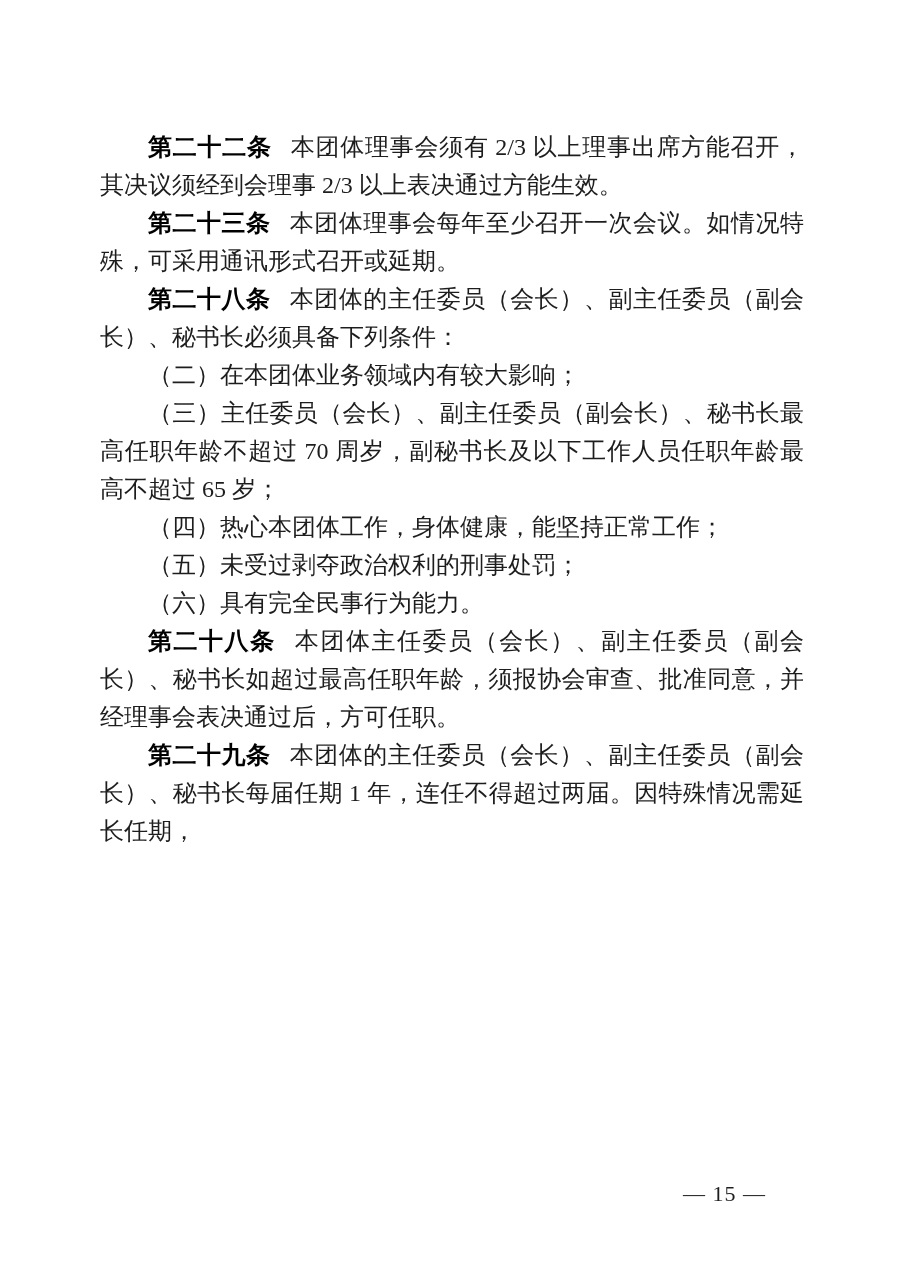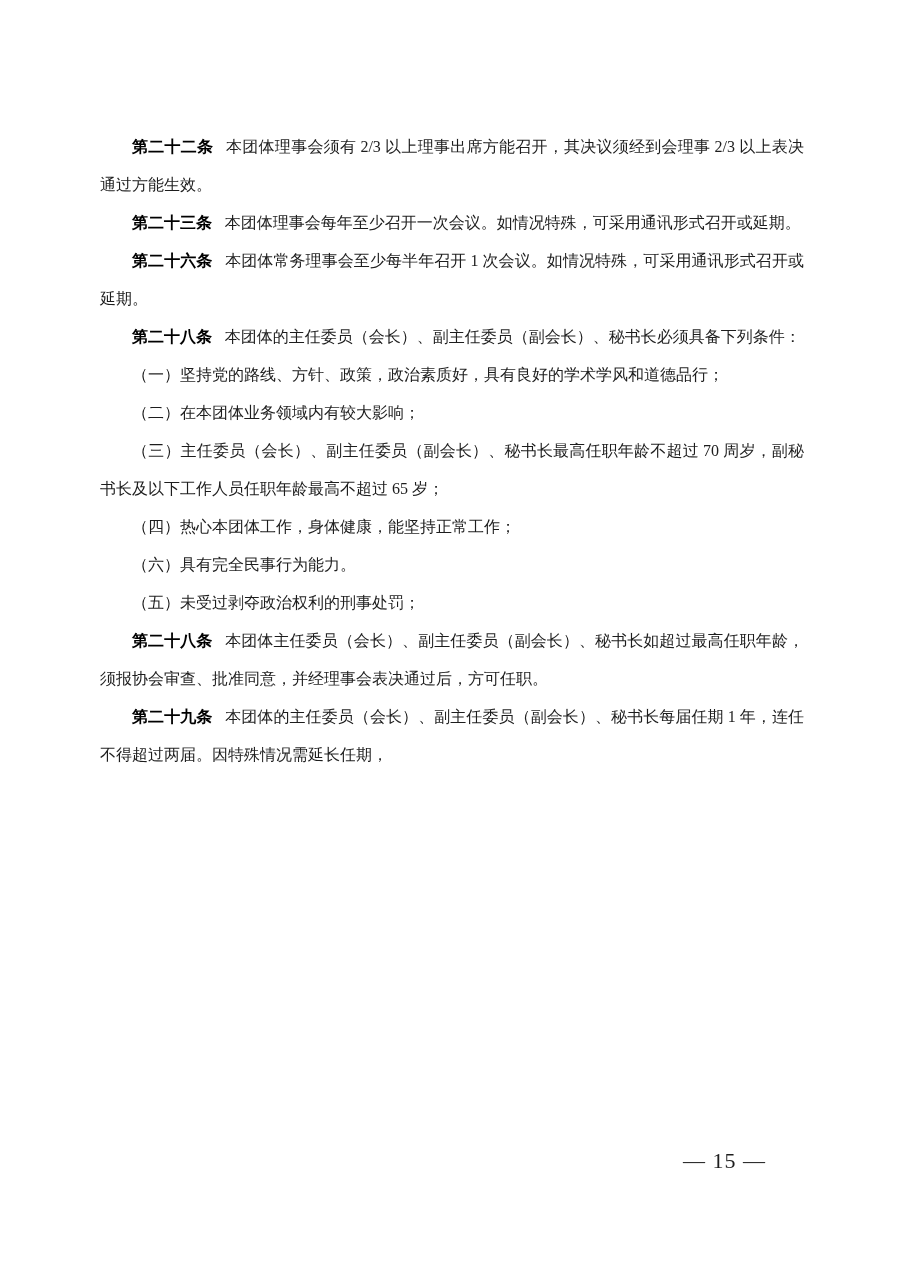--- a/index.html
+++ b/index.html
@@ -17,71 +17,69 @@
     padding: 128px 96px 0 100px;
     font-family: "Liberation Serif", "DejaVu Serif", serif;
     color: #1d1d1d;
     overflow: hidden;
   }
   .doc-body {
     width: 100%;
   }
   .para {
     margin: 0;
-    font-size: 16px;
+    font-size: 24px;
     line-height: 38px;
     text-align: justify;
     text-indent: 2em;
     word-break: break-all;
   }
   .num {
     font-weight: bold;
     color: #000000;
     margin-right: 0.8em;
   }
   .num:empty {
     margin-right: 0;
   }
   .footer {
     position: absolute;
-    top: 1148px;
+    top: 1181px;
     right: 134px;
     font-size: 22px;
     line-height: 26px;
     color: #1d1d1d;
     letter-spacing: 1px;
   }
 </style>
 </head>
 <body>
 
 <div class="page">
   <div class="doc-body">
 
     <p class="para"><b class="num">第二十二条</b><span class="txt">本团体理事会须有 2/3 以上理事出席方能召开，其决议须经到会理事 2/3 以上表决通过方能生效。</span></p>
 
     <p class="para"><b class="num">第二十三条</b><span class="txt">本团体理事会每年至少召开一次会议。如情况特殊，可采用通讯形式召开或延期。</span></p>
 
 
 
-    <p class="para"><b class="num">第二十六条</b><span class="txt">本团体常务理事会至少每半年召开 1 次会议。如情况特殊，可采用通讯形式召开或延期。</span></p>
 
     <p class="para"><b class="num">第二十八条</b><span class="txt">本团体的主任委员（会长）、副主任委员（副会长）、秘书长必须具备下列条件：</span></p>
 
-    <p class="para"><b class="num"></b><span class="txt">（一）坚持党的路线、方针、政策，政治素质好，具有良好的学术学风和道德品行；</span></p>
 
     <p class="para"><b class="num"></b><span class="txt">（二）在本团体业务领域内有较大影响；</span></p>
 
     <p class="para"><b class="num"></b><span class="txt">（三）主任委员（会长）、副主任委员（副会长）、秘书长最高任职年龄不超过 70 周岁，副秘书长及以下工作人员任职年龄最高不超过 65 岁；</span></p>
 
     <p class="para"><b class="num"></b><span class="txt">（四）热心本团体工作，身体健康，能坚持正常工作；</span></p>
 
+    <p class="para"><b class="num"></b><span class="txt">（五）未受过剥夺政治权利的刑事处罚；</span></p>
+
     <p class="para"><b class="num"></b><span class="txt">（六）具有完全民事行为能力。</span></p>
-
-    <p class="para"><b class="num"></b><span class="txt">（五）未受过剥夺政治权利的刑事处罚；</span></p>
 
     <p class="para"><b class="num">第二十八条</b><span class="txt">本团体主任委员（会长）、副主任委员（副会长）、秘书长如超过最高任职年龄，须报协会审查、批准同意，并经理事会表决通过后，方可任职。</span></p>
 
     <p class="para"><b class="num">第二十九条</b><span class="txt">本团体的主任委员（会长）、副主任委员（副会长）、秘书长每届任期 1 年，连任不得超过两届。因特殊情况需延长任期，</span></p>
 
   </div>
 
   <div class="footer">
     <span>— 15 —</span>
   </div>

